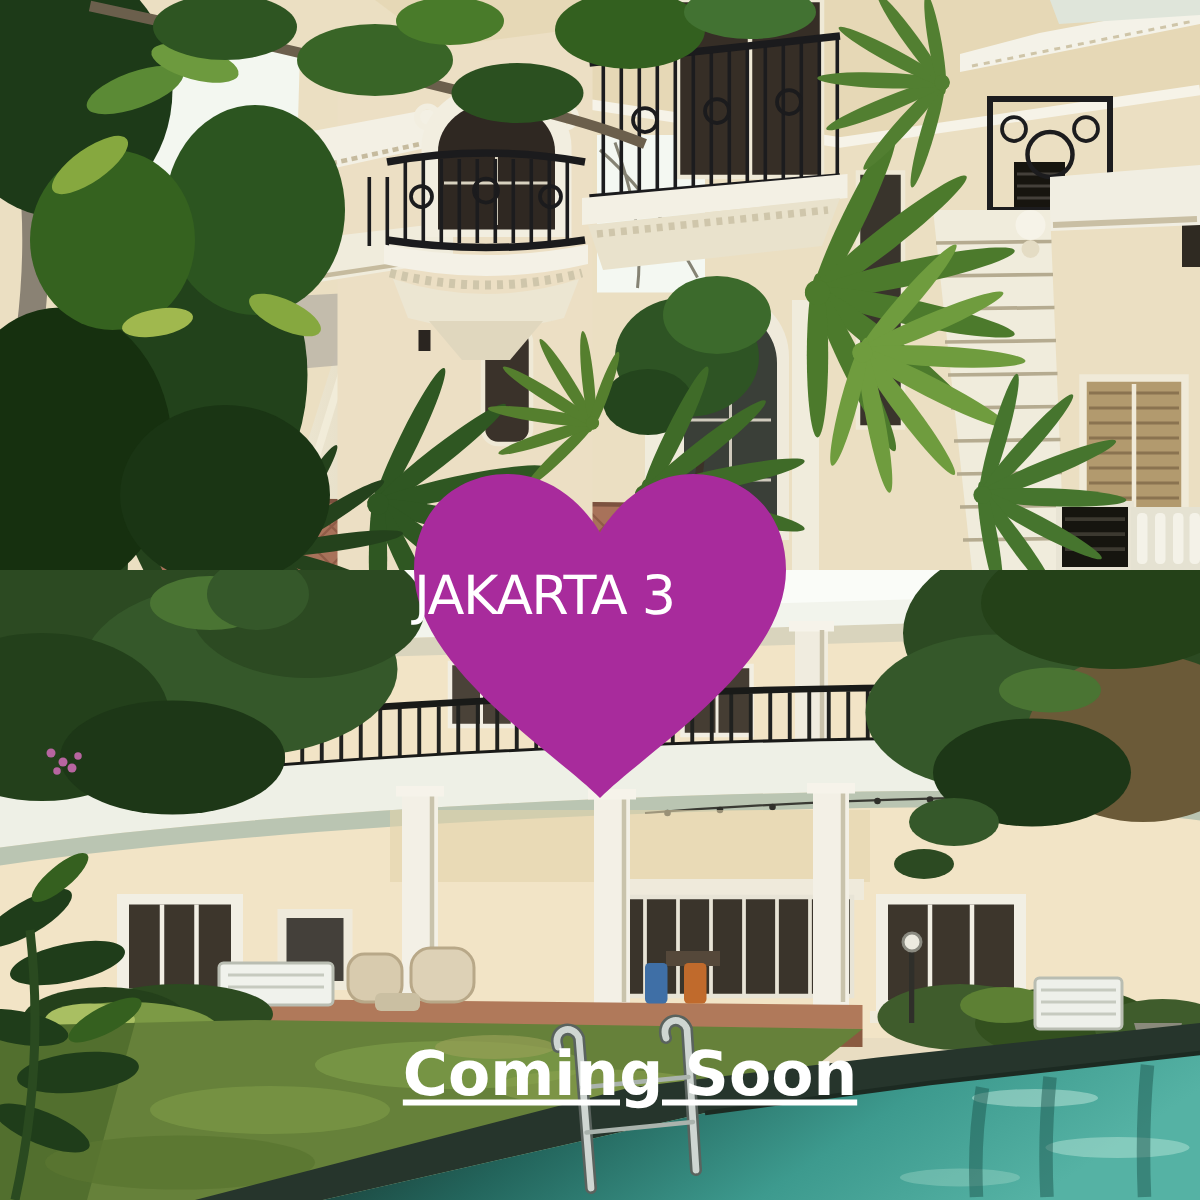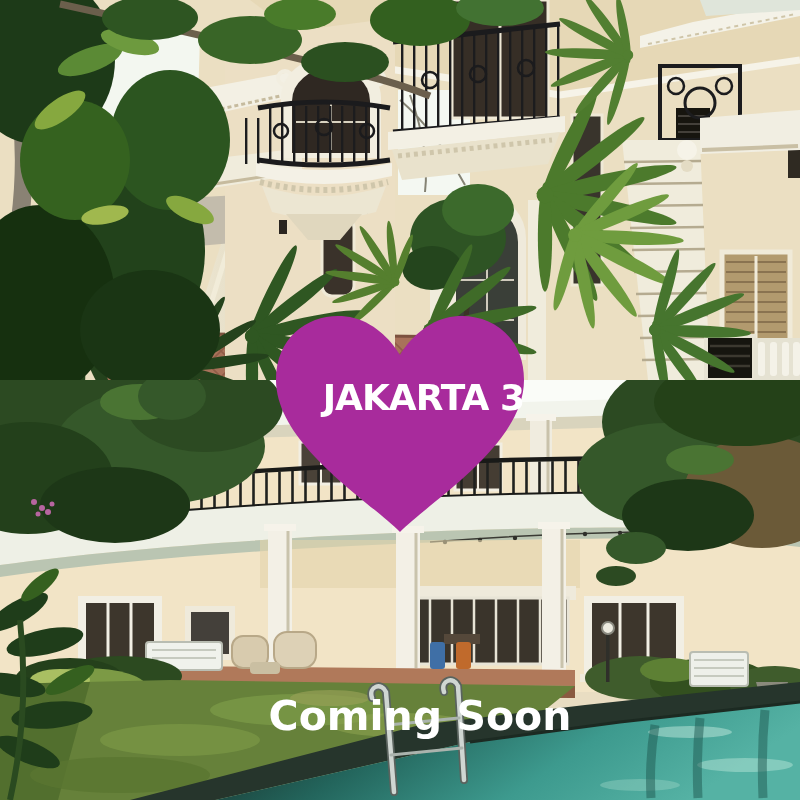--- a/index.html
+++ b/index.html
@@ -4,23 +4,23 @@
 <style>
   html,body{margin:0;padding:0;background:#ffffff;}
   .canvas{position:relative;width:800px;height:800px;overflow:hidden;background:#e9ddc2;
           font-family:"DejaVu Sans","Liberation Sans",sans-serif;}
   .photo{position:absolute;left:0;width:800px;display:block;}
   .photo-top{top:0;height:380px;}
   .photo-bottom{top:380px;height:420px;}
   .heart-overlay{position:absolute;left:0;top:0;width:800px;height:800px;pointer-events:none;}
   .heart-overlay path{fill:var(--heart-purple,#a82b9c);}
   .badge-label{position:absolute;left:276px;top:372px;width:248px;height:52px;line-height:52px;
-    text-align:right;color:var(--text-white,#fff);font-size:36px;font-weight:bold;letter-spacing:-1px;}
+    text-align:left;color:var(--text-white,#fff);font-size:36px;font-weight:normal;letter-spacing:-1px;}
   .coming-soon{position:absolute;left:40px;top:690px;width:760px;height:52px;line-height:52px;
-    text-align:center;color:var(--text-white,#fff);font-size:41px;font-weight:bold;letter-spacing:0px;}
+    text-align:center;color:var(--text-white,#fff);font-size:41px;font-weight:bold;letter-spacing:0px;text-decoration:underline;}
 </style>
 </head>
 <body>
 
 <div class="canvas">
 
   <svg class="photo photo-top" viewBox="0 0 800 380" role="img" aria-label="Three-story classical villa facade with wrought-iron balconies, marble column and tropical palms">
     <defs>
       <pattern id="t-bars" width="12" height="10" patternUnits="userSpaceOnUse">
         <rect x="5" width="2.4" height="10" fill="#1c1c1e"></rect>

